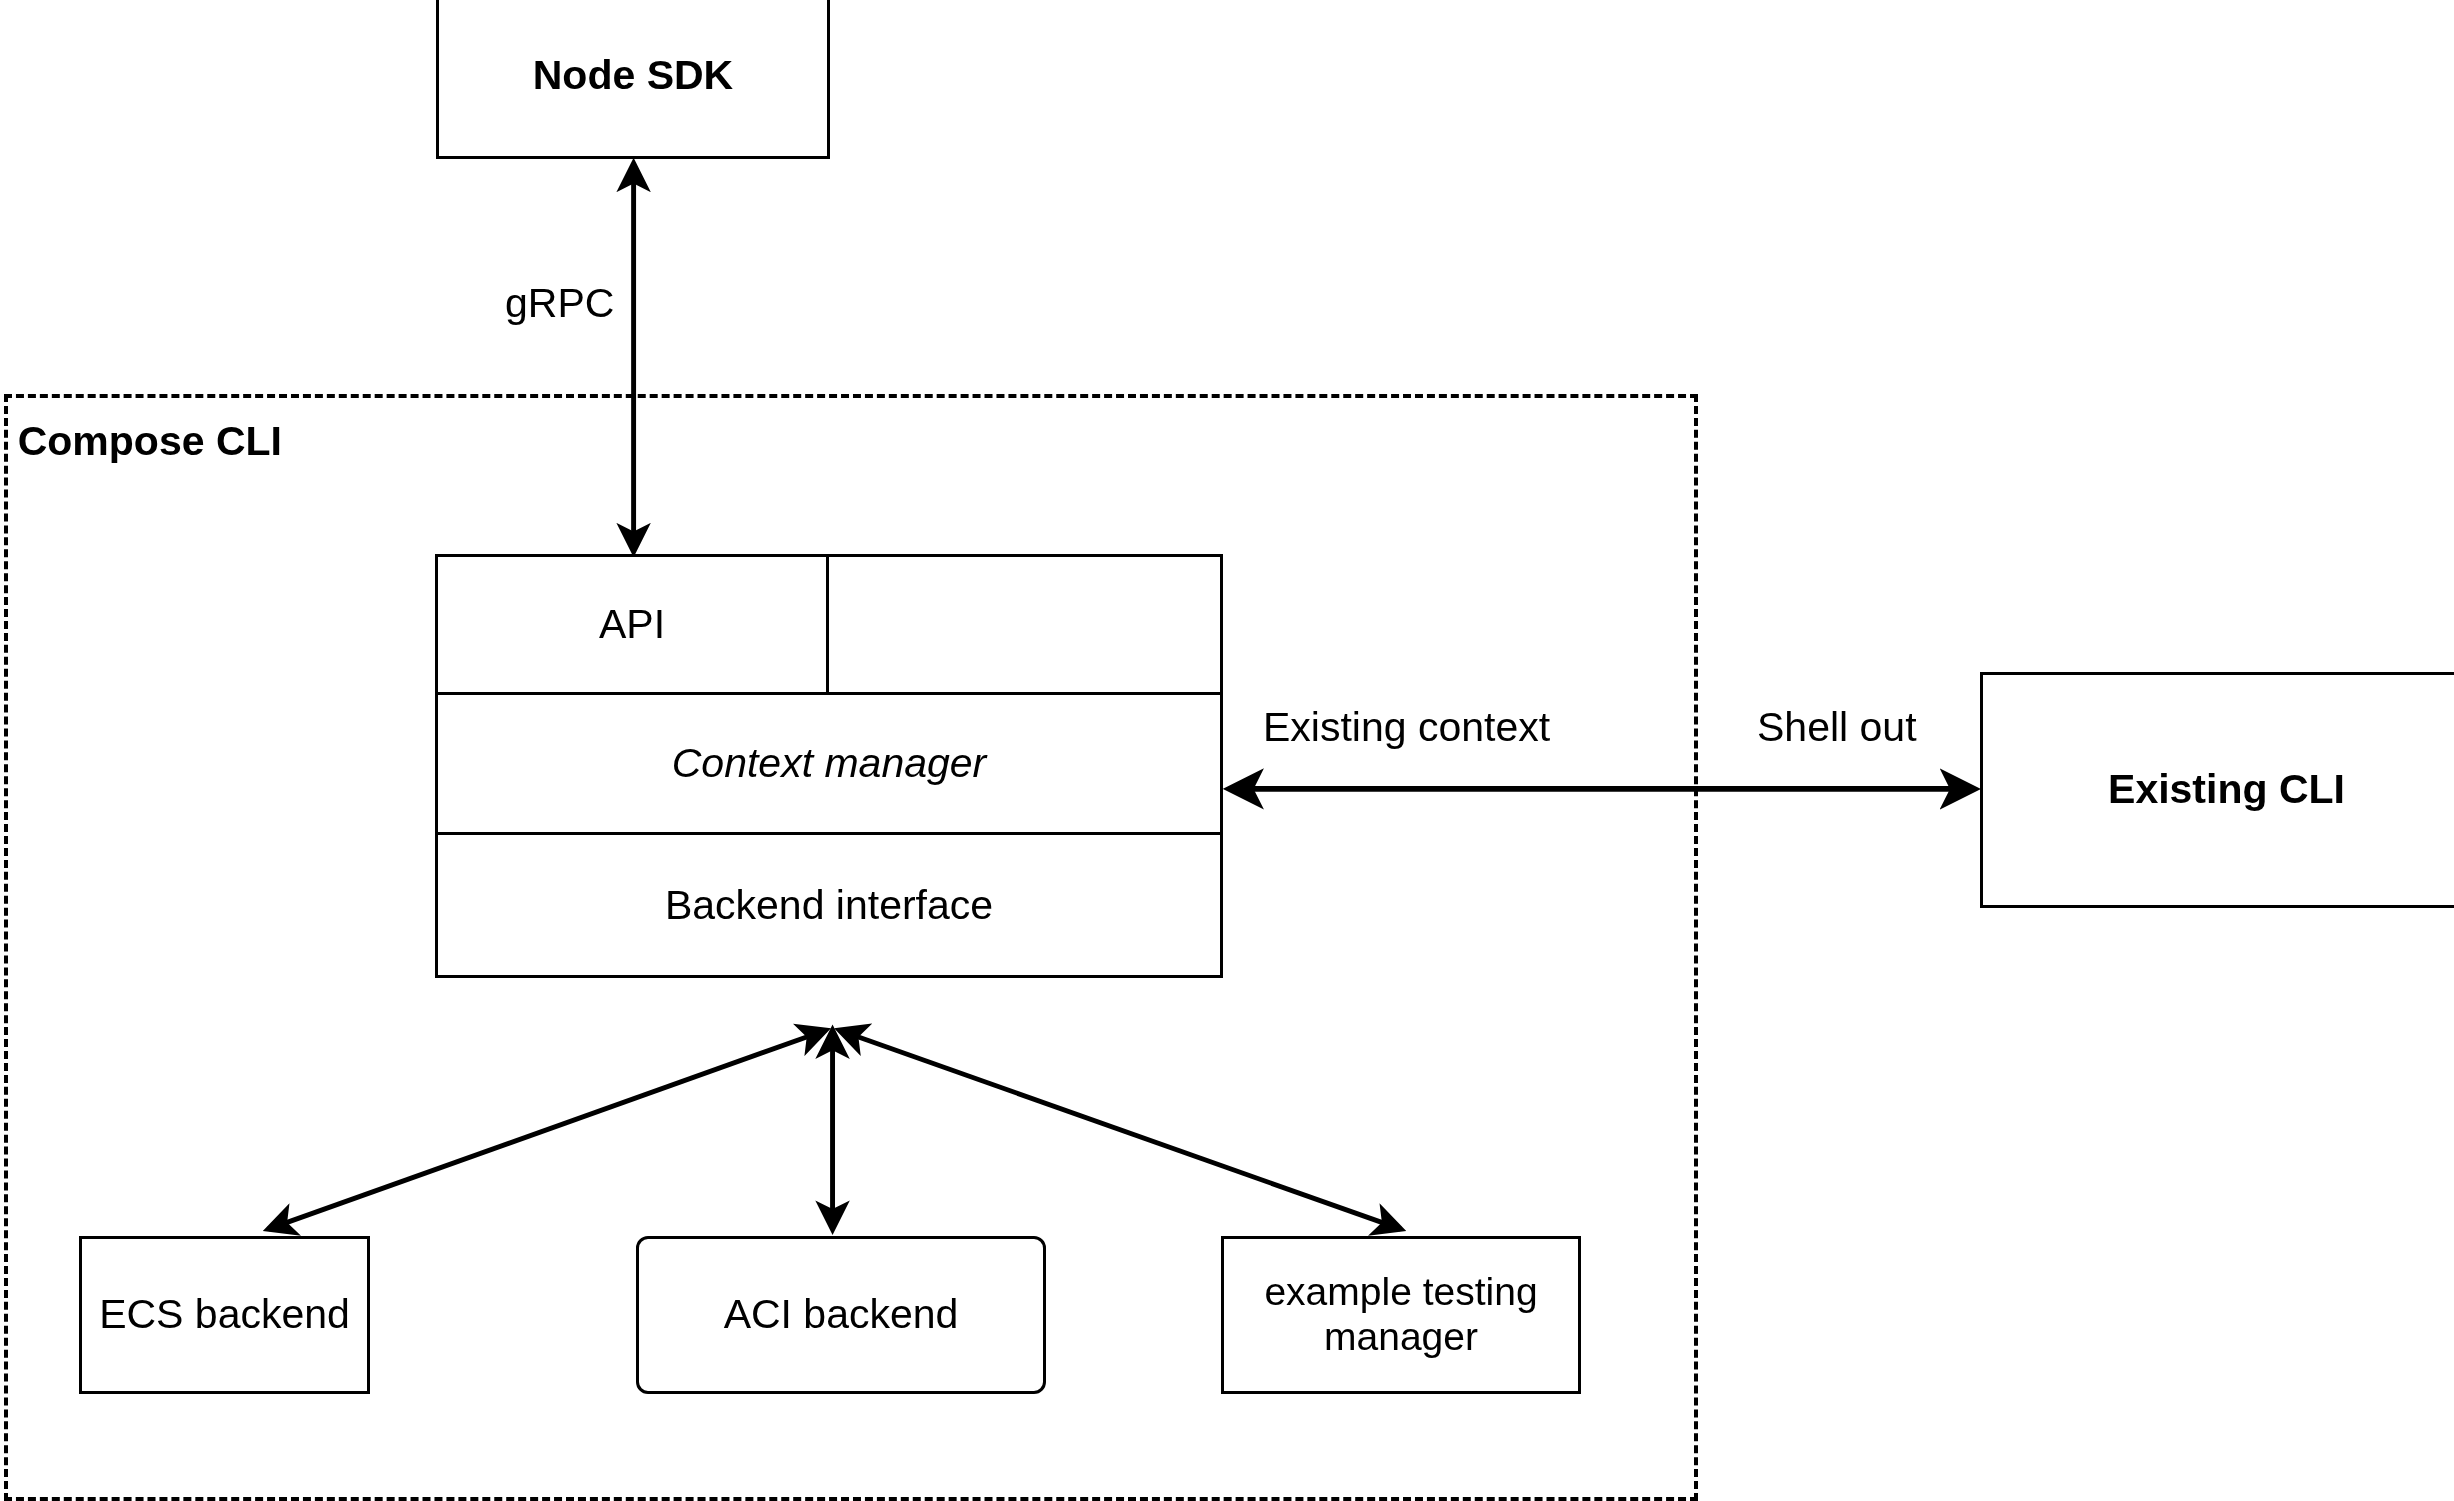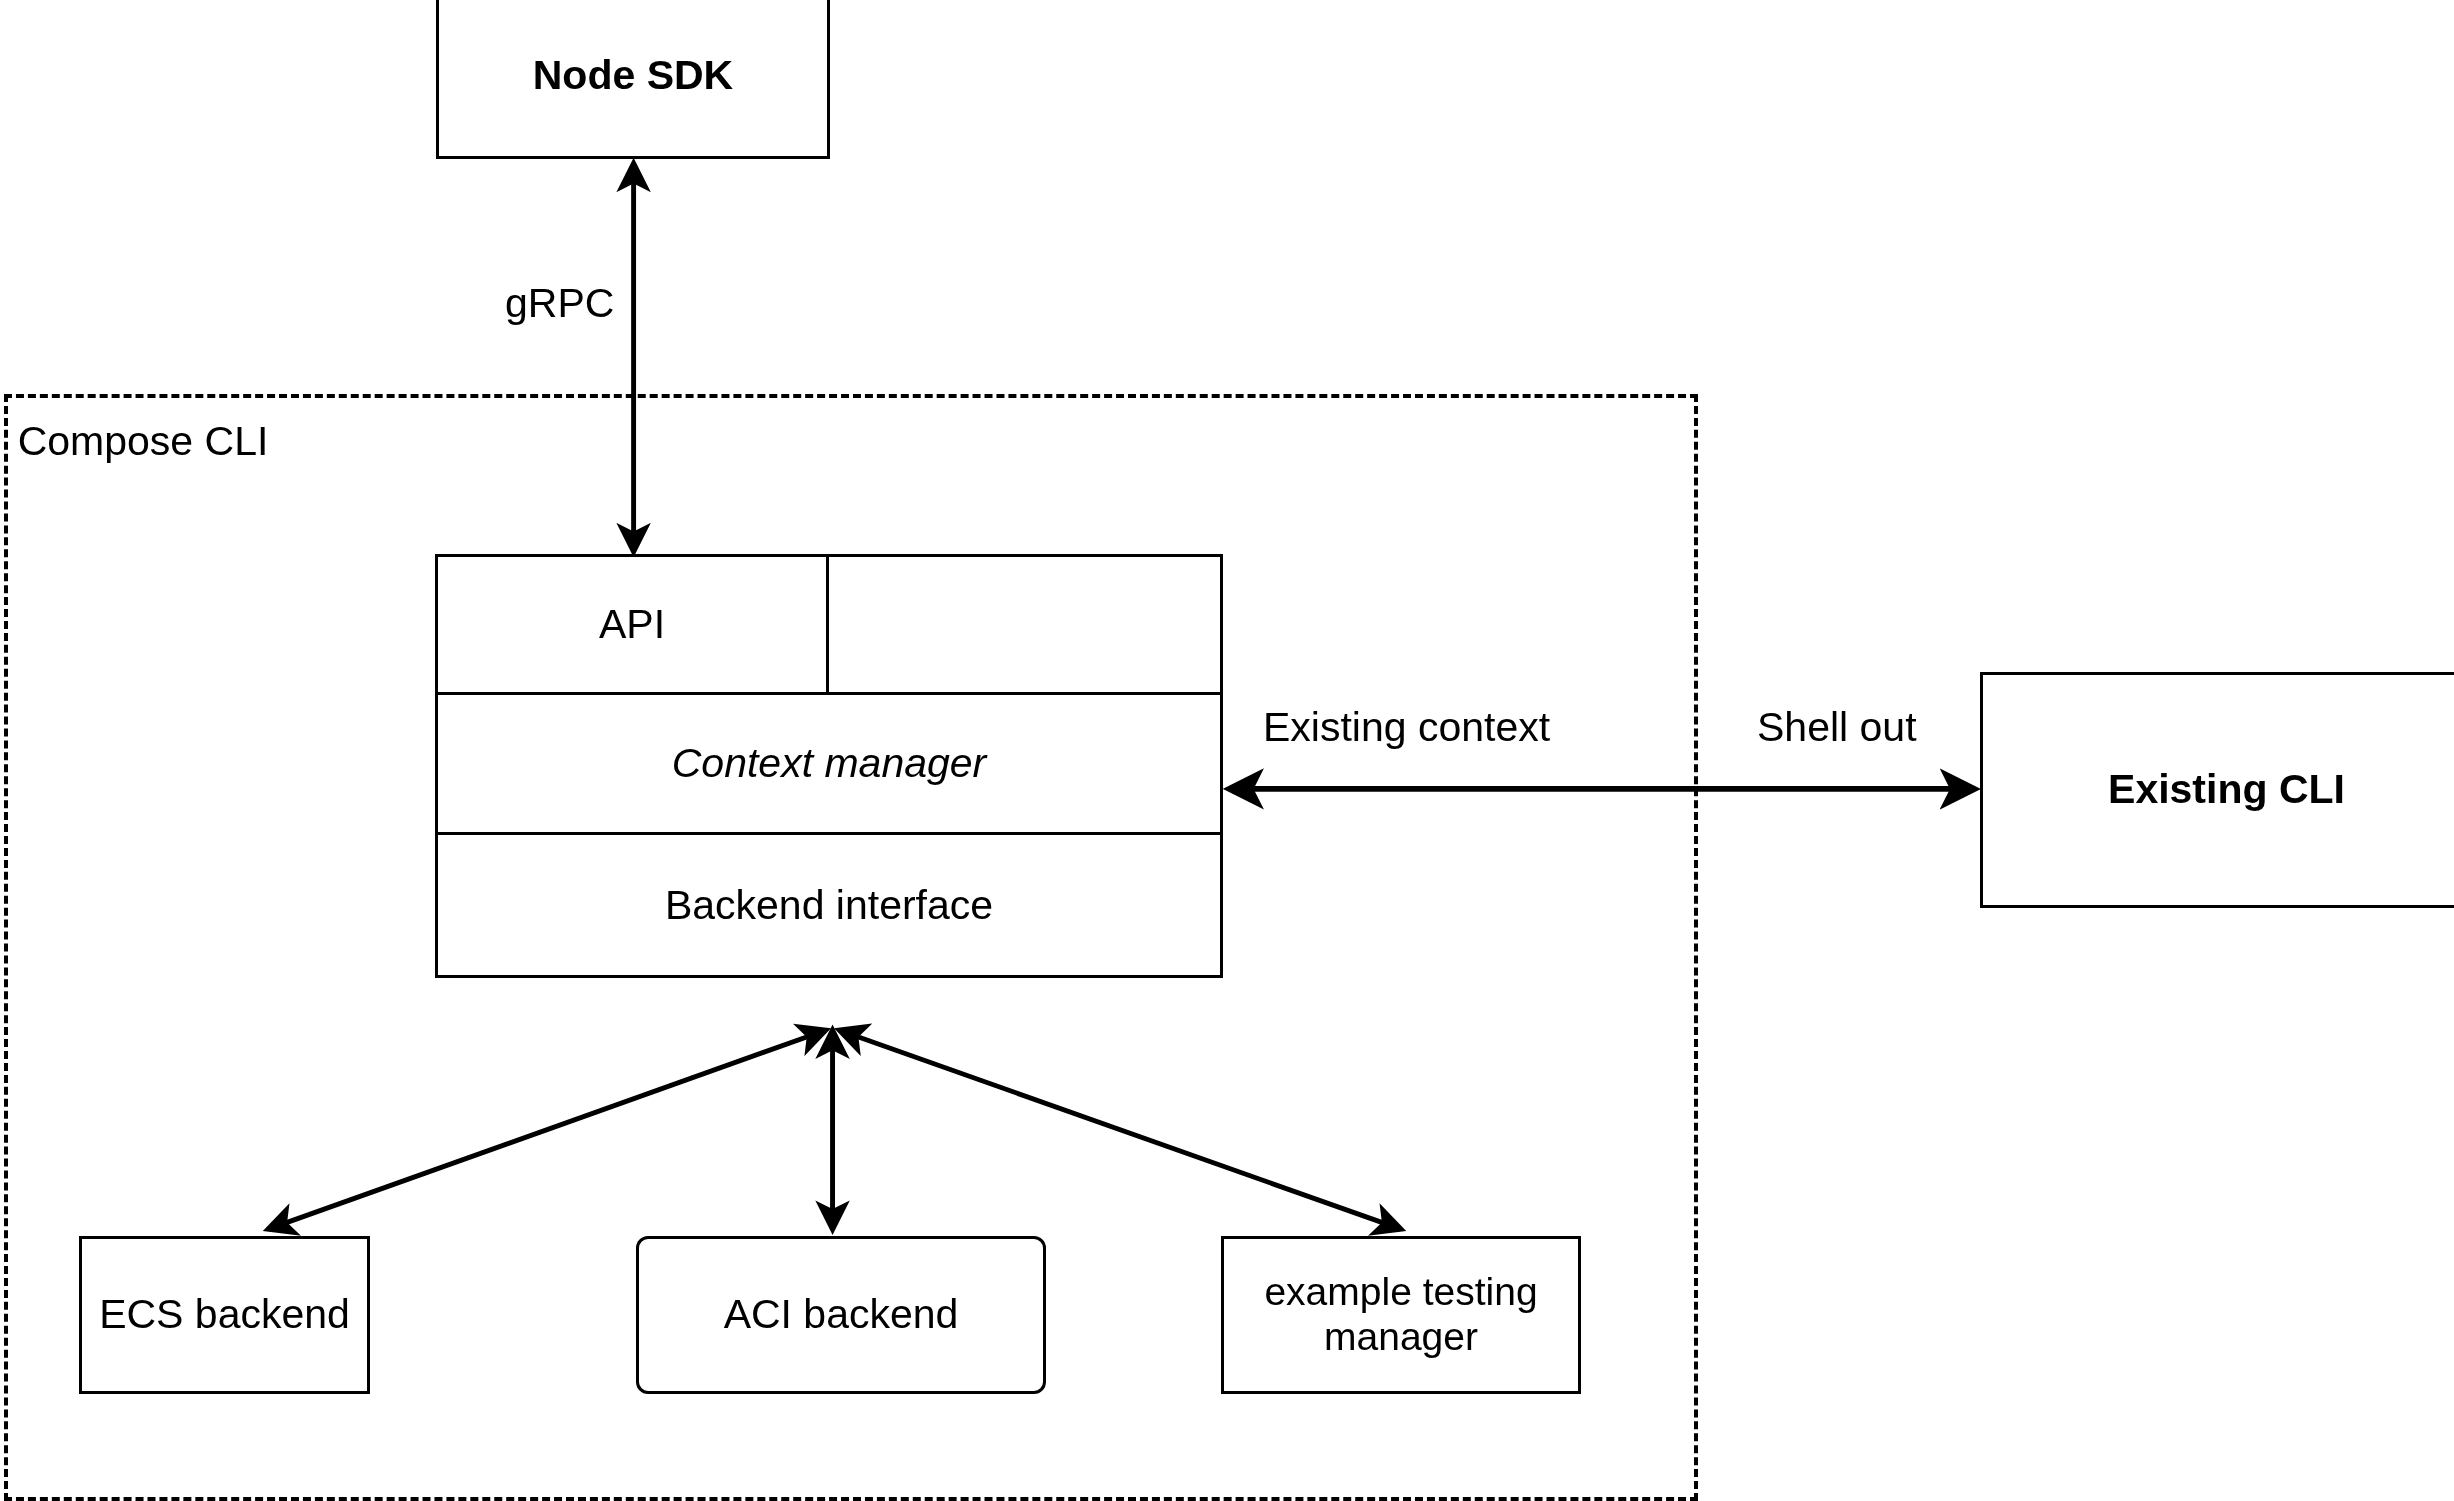--- a/index.html
+++ b/index.html
@@ -46,21 +46,21 @@
     border: 4.9px dashed #000000;
     border-bottom: 4.9px dashed #000000;
     background: transparent;
     z-index: 1;
   }
   #compose-cli-label {
     position: absolute;
     left: 17.7px;
     top: 418px;
     font-size: 41px;
-    font-weight: normal;
+    font-weight: bold;
     color: #000000;
     z-index: 6;
     white-space: nowrap;
   }
 
   
   #node-sdk-box {
     left: 436px;
     top: -7.9px;
     width: 394px;

